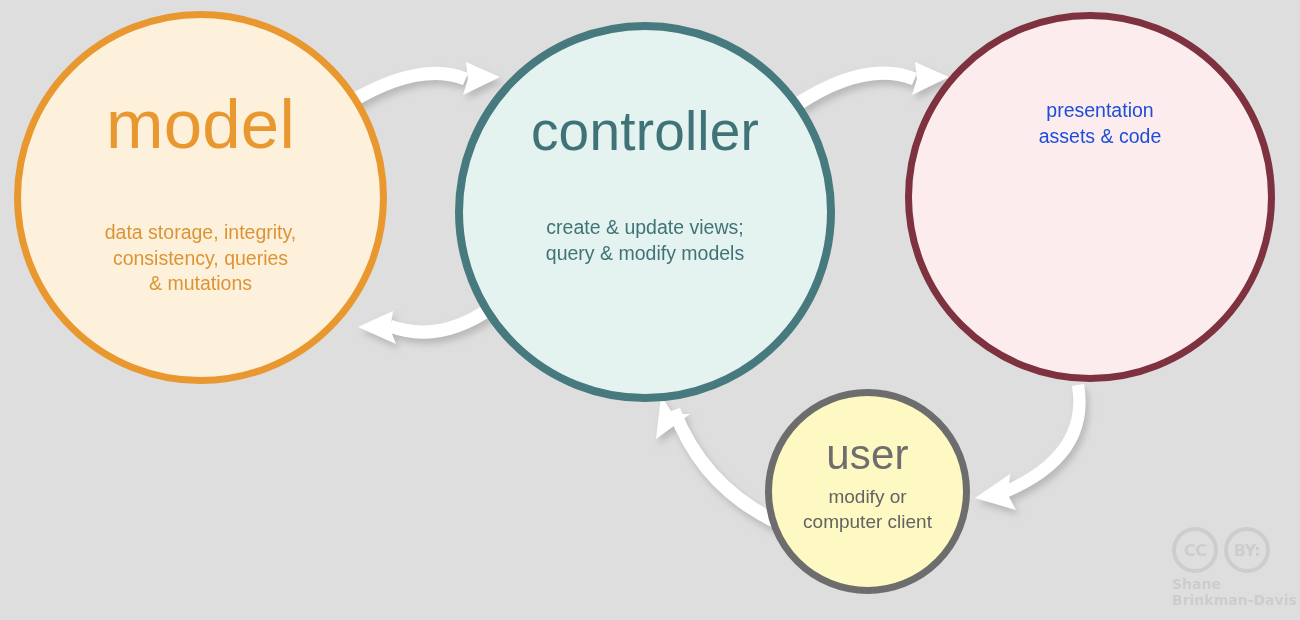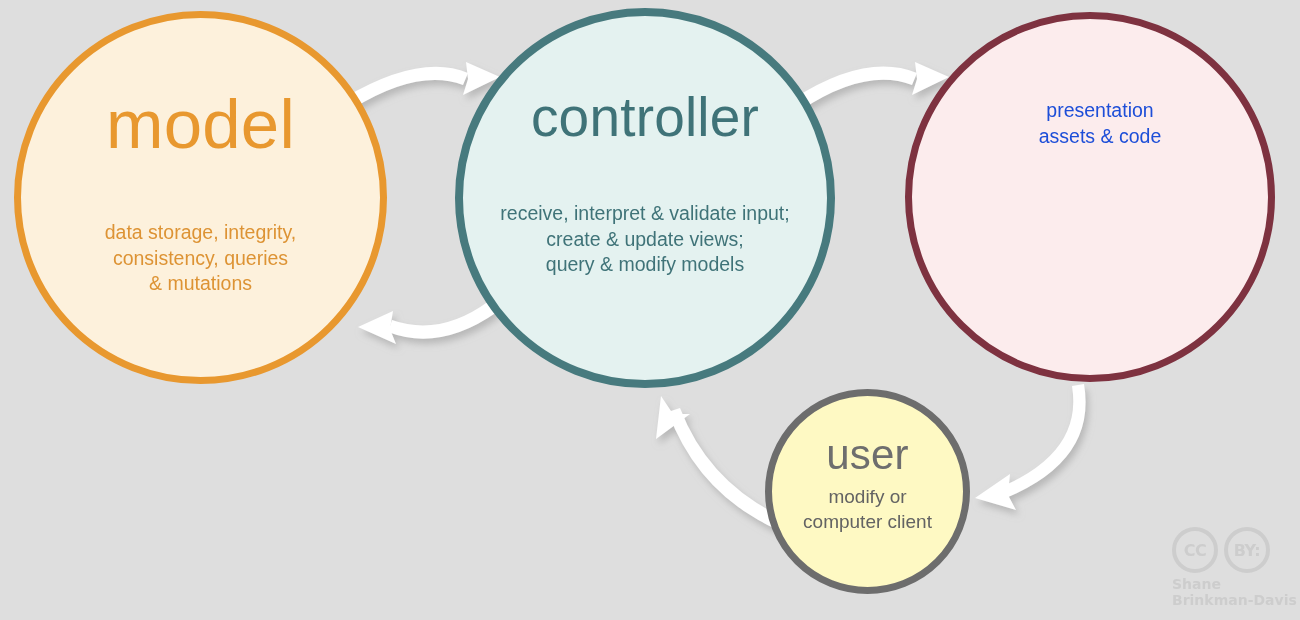--- a/index.html
+++ b/index.html
@@ -55,21 +55,21 @@
     margin-top: 72px;
   }
   #node-model .node-desc {
     font-size: 19.5px;
     color: #dd9334;
     margin-top: 61px;
   }
 
   
   #node-controller {
-    left: 455px; top: 8px;
+    left: 455px; top: 22px;
     width: 380px; height: 380px;
     border: 8px solid #477a7e;
     background: #e4f2f0;
   }
   #node-controller .node-title {
     font-size: 55px;
     color: #3f7378;
     margin-top: 74px;
   }
   #node-controller .node-desc {
@@ -199,21 +199,20 @@
     <div class="node-desc">
       <div>data storage, integrity,</div>
       <div>consistency, queries</div>
       <div>&amp; mutations</div>
     </div>
   </div>
 
   <div class="node" id="node-controller">
     <div class="node-title">controller</div>
     <div class="node-desc">
-      <div>receive, interpret &amp; validate input;</div>
       <div>create &amp; update views;</div>
       <div>query &amp; modify models</div>
     </div>
   </div>
 
   <div class="node" id="node-view">
     <div class="node-desc">
       <div>presentation</div>
       <div>assets &amp; code</div>
     </div>

